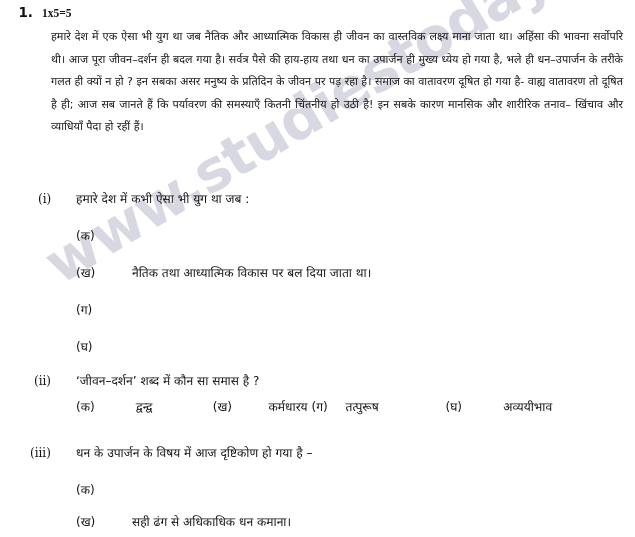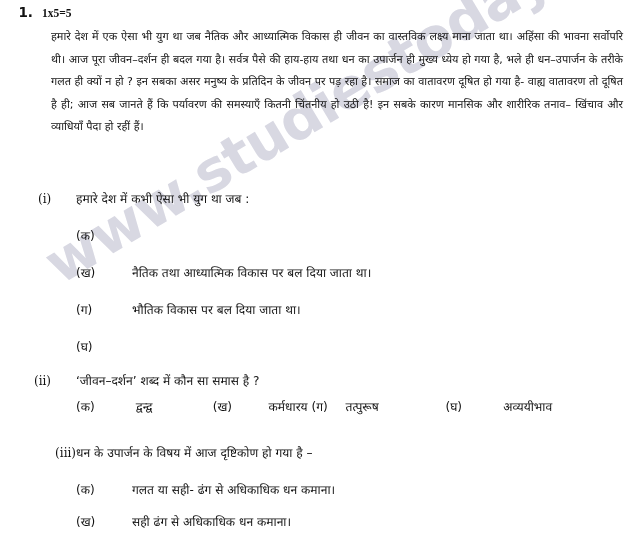--- a/index.html
+++ b/index.html
@@ -169,21 +169,20 @@
       <span class="opt-marker" style="width:56px; display:inline-block;">(क)</span>
     </div>
 
     <div class="opt" style="left:76px; top:264px;">
       <span class="opt-marker" style="width:56px; display:inline-block;">(ख)</span>
       <span class="opt-text">नैतिक तथा आध्यात्मिक विकास पर बल दिया जाता था।</span>
     </div>
 
     <div class="opt" style="left:76px; top:301px;">
       <span class="opt-marker" style="width:56px; display:inline-block;">(ग)</span>
-      <span class="opt-text">भौतिक विकास पर बल दिया जाता था।</span>
     </div>
 
     <div class="opt" style="left:76px; top:338px;">
       <span class="opt-marker" style="width:56px; display:inline-block;">(घ)</span>
     </div>
 
     <div class="subq" style="left:34px; top:372px;">
       <span class="subq-marker" style="width:42px; display:inline-block;">(ii)</span>
       <span class="subq-text">‘जीवन–दर्शन’ शब्द में कौन सा समास है ?</span>
     </div>
@@ -193,27 +192,26 @@
       <span style="width:73px;">द्वन्द्व</span>
       <span style="width:52px;">(ख)</span>
       <span>कर्मधारय</span>
       <span>(ग)</span>
       <span style="width:96px; padding-left:14px;">तत्पुरूष</span>
       <span style="width:54px;">(घ)</span>
       <span>अव्ययीभाव</span>
     </div>
 
     <div class="subq" style="left:30px; top:444px;">
-      <span class="subq-marker" style="width:46px; display:inline-block;text-align:right;">(iii)</span>
+      <span class="subq-marker" style="width:46px; display:inline-block;">(iii)</span>
       <span class="subq-text">धन के उपार्जन के विषय में आज दृष्टिकोण हो गया है –</span>
     </div>
 
     <div class="opt" style="left:76px; top:481px;">
       <span class="opt-marker" style="width:56px; display:inline-block;">(क)</span>
-      <span class="opt-text">गलत या सही- ढंग से अधिकाधिक धन कमाना।</span>
     </div>
 
     <div class="opt" style="left:76px; top:513px;">
       <span class="opt-marker" style="width:56px; display:inline-block;">(ख)</span>
       <span class="opt-text">सही ढंग से अधिकाधिक धन कमाना।</span>
     </div>
 
   </div>
 </div>
 

